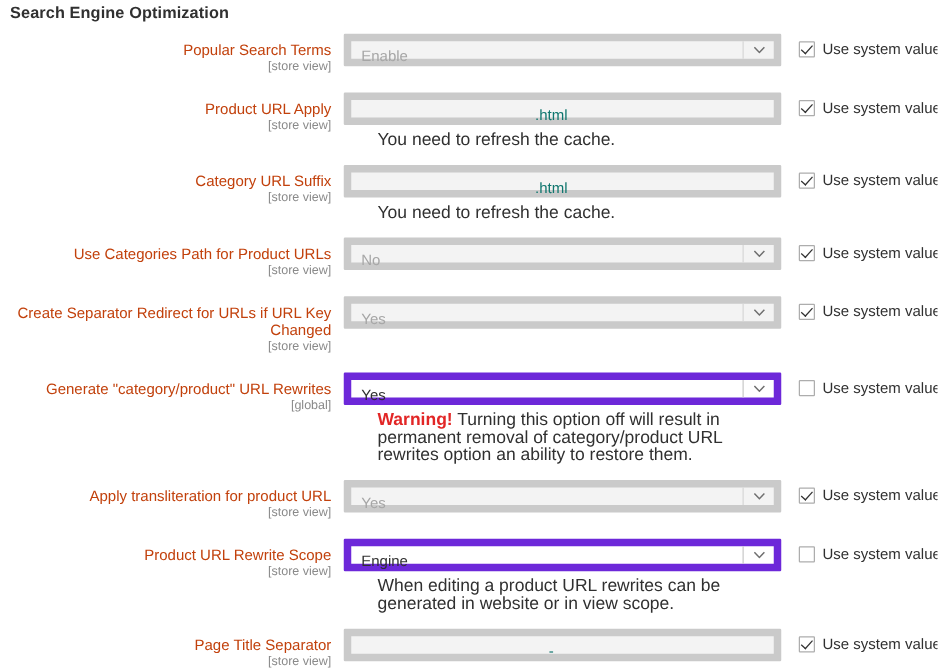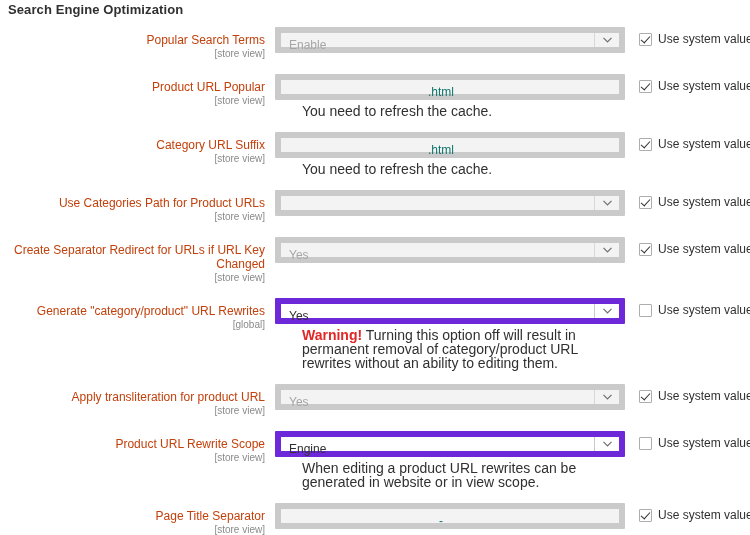--- a/index.html
+++ b/index.html
@@ -177,21 +177,21 @@
             </span>
           </div>
         </div>
         <div class="checkbox-col">
           <span class="cb checked"></span>
           <span class="cb-label">Use system value</span>
         </div>
       </div>
       <div class="row">
         <div class="label-col">
-          <span class="lbl">Product URL Popular</span>
+          <span class="lbl">Product URL Apply</span>
           <span class="scope">[store view]</span>
         </div>
         <div class="field-col">
           <div class="ctrl disabled">
             <span class="value placeholder">.html</span>
           </div>
           <div class="note">You need to refresh the cache.</div>
         </div>
         <div class="checkbox-col">
           <span class="cb checked"></span>
@@ -214,20 +214,21 @@
           <span class="cb-label">Use system value</span>
         </div>
       </div>
       <div class="row">
         <div class="label-col">
           <span class="lbl">Use Categories Path for Product URLs</span>
           <span class="scope">[store view]</span>
         </div>
         <div class="field-col">
           <div class="ctrl disabled">
+            <span class="value">No</span>
             <span class="caret">
               <svg width="9" height="6" viewBox="0 0 9 6">
                 <path d="M0.5 0.8 L4.5 5 L8.5 0.8" fill="none" stroke="#6f6f6f" stroke-width="1.2"></path>
               </svg>
             </span>
           </div>
         </div>
         <div class="checkbox-col">
           <span class="cb checked"></span>
           <span class="cb-label">Use system value</span>
@@ -260,21 +261,21 @@
         </div>
         <div class="field-col">
           <div class="ctrl">
             <span class="value">Yes</span>
             <span class="caret">
               <svg width="9" height="6" viewBox="0 0 9 6">
                 <path d="M0.5 0.8 L4.5 5 L8.5 0.8" fill="none" stroke="#6f6f6f" stroke-width="1.2"></path>
               </svg>
             </span>
           </div>
-          <div class="note warning"><span class="w">Warning!</span><span> Turning this option off will result in permanent removal of category/product URL rewrites without an ability to editing them.</span></div>
+          <div class="note warning"><span class="w">Warning!</span><span> Turning this option off will result in permanent removal of category/product URL rewrites option an ability to restore them.</span></div>
         </div>
         <div class="checkbox-col">
           <span class="cb"></span>
           <span class="cb-label">Use system value</span>
         </div>
       </div>
       <div class="row">
         <div class="label-col">
           <span class="lbl">Apply transliteration for product URL</span>
           <span class="scope">[store view]</span>

